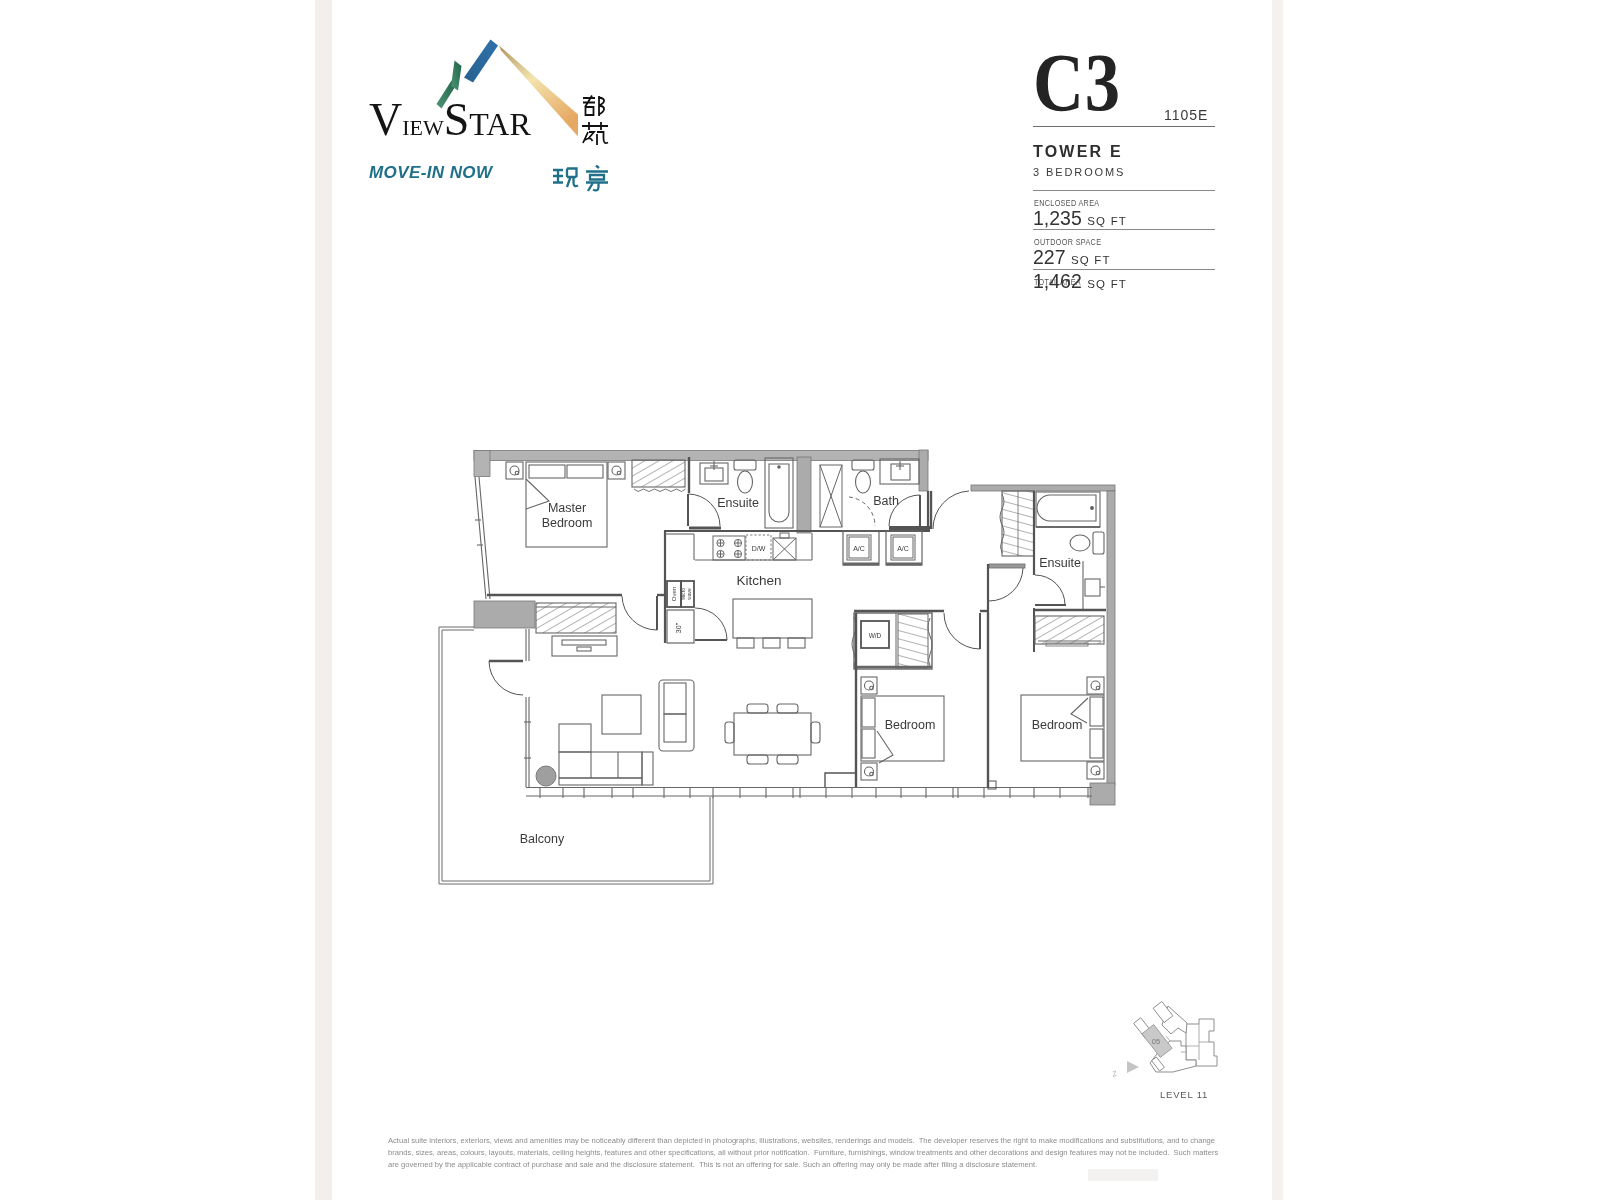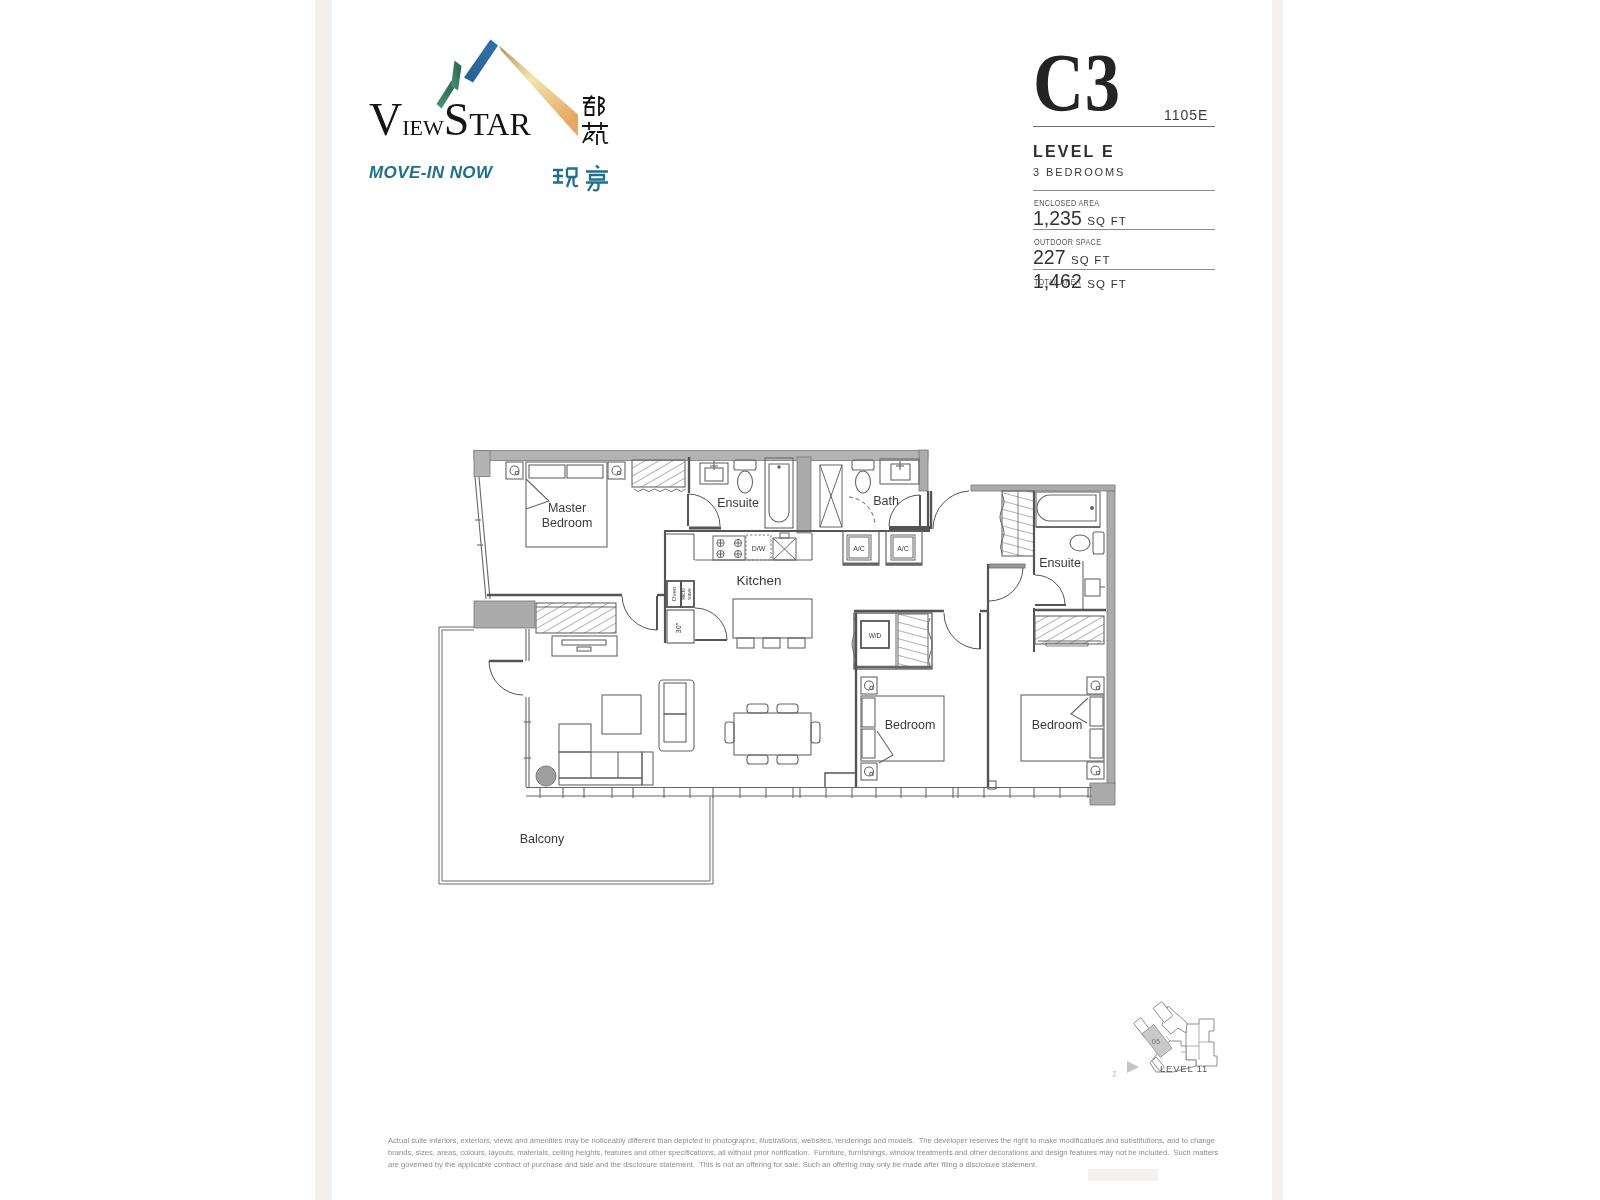--- a/index.html
+++ b/index.html
@@ -67,21 +67,21 @@
     <path d="M12,0.5 L15,3 M2,6.5 H24 M6,10 H20 V14.5 H6 Z M2,17.5 H24 M14.5,17.5 V22 C14.5,25.8 12,26 9,24.8 M8.5,18.5 L4,26"></path>
   </g>
 </svg>
 
 <div class="abs" style="left:1033px;top:36px;width:120px;font-family:'Liberation Serif',serif;font-weight:bold;font-size:82px;color:#242424;letter-spacing:1px;transform:scaleX(0.86);transform-origin:left top;">C3</div>
 
 <div class="abs" style="left:1164px;top:107px;font-size:14px;color:#3a3a3a;letter-spacing:1px;">1105E</div>
 
 <div class="rule" style="left:1033px;top:126px;width:182px;background:#6f6f6f;"></div>
 
-<div class="abs" style="left:1033px;top:143px;font-size:16px;font-weight:bold;color:#2e2e2e;letter-spacing:2.2px;">LEVEL E</div>
+<div class="abs" style="left:1033px;top:143px;font-size:16px;font-weight:bold;color:#2e2e2e;letter-spacing:2.2px;">TOWER E</div>
 
 <div class="abs" style="left:1033px;top:166px;font-size:11px;color:#3a3a3a;letter-spacing:1.9px;">3 BEDROOMS</div>
 
 <div class="rule" style="left:1033px;top:190px;width:182px;"></div>
 
 <div class="abs" style="left:1034px;top:198px;font-size:8.5px;color:#545454;letter-spacing:0.4px;transform:scaleX(0.85);transform-origin:left top;">ENCLOSED AREA</div>
 
 <div class="abs" style="left:1033px;top:207px;font-size:19.5px;color:#333;text-align:right;">1,235&nbsp;<span style="font-size:11.5px;letter-spacing:1.2px;">SQ FT</span></div>
 
 <div class="rule" style="left:1033px;top:229px;width:182px;"></div>
@@ -616,21 +616,21 @@
   <polygon points="1153.7,1024.6 1172.1,1048.2 1160.3,1057.4 1141.9,1033.8" fill="#c9c9c9" stroke="#8f8f8f" stroke-width="0.8"></polygon>
   <text x="1156" y="1044" font-size="7.5" fill="#7a7a7a" text-anchor="middle">05</text>
 </g>
 
 <g>
   <polygon points="1127,1061 1139,1067 1127,1073" fill="#c5c5c5"></polygon>
   <text x="1113" y="1077" font-size="10" fill="#c0c0c0" font-style="italic" transform="rotate(-18 1113 1077)">z</text>
 </g>
 </svg>
 
-<div class="abs" style="left:1160px;top:1063px;font-size:9.5px;color:#5a5a5a;letter-spacing:0.8px;">LEVEL 11</div>
+<div class="abs" style="left:1160px;top:1089px;font-size:9.5px;color:#5a5a5a;letter-spacing:0.8px;">LEVEL 11</div>
 
 <div class="abs" style="left:388px;top:1135px;font-size:7.6px;line-height:11.9px;color:#8c8c8c;white-space:nowrap;">
 Actual suite interiors, exteriors, views and amenities may be noticeably different than depicted in photographs, illustrations, websites, renderings and models.&nbsp; The developer reserves the right to make modifications and substitutions, and to change<br>
 brands, sizes, areas, colours, layouts, materials, ceiling heights, features and other specifications, all without prior notification.&nbsp; Furniture, furnishings, window treatments and other decorations and design features may not be included.&nbsp; Such matters<br>
 are governed by the applicable contract of purchase and sale and the disclosure statement.&nbsp; This is not an offering for sale. Such an offering may only be made after filing a disclosure statement.
 </div>
 
 <div class="abs" style="left:1088px;top:1169px;width:70px;height:12px;background:#f4f2f0;"></div>
 
 </body></html>

